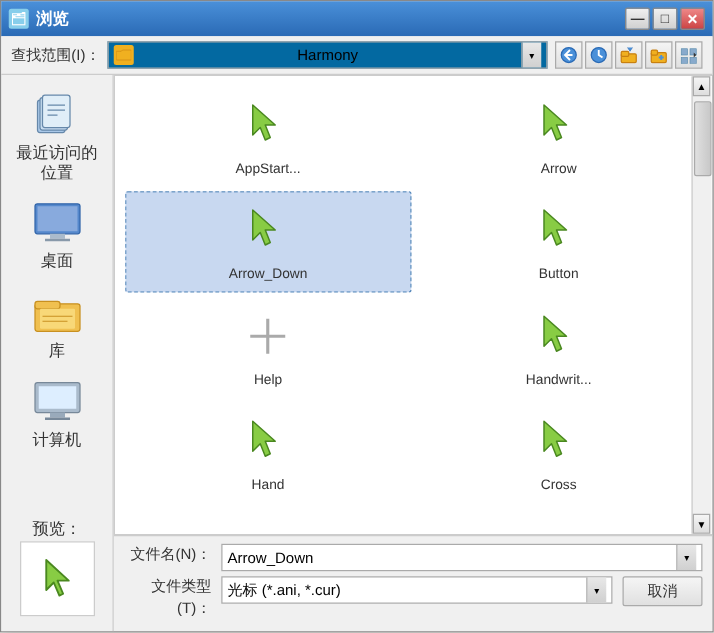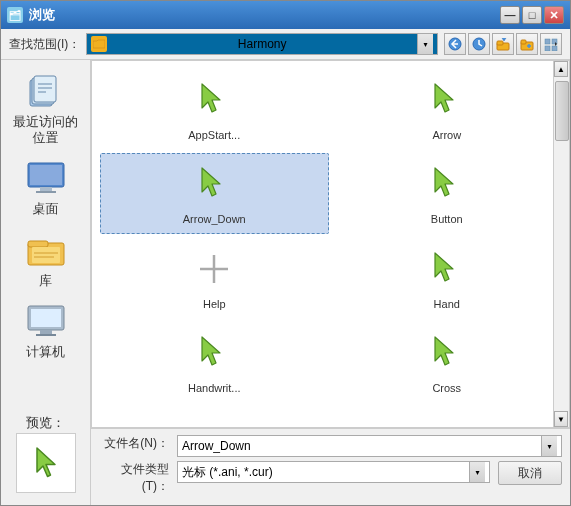--- a/index.html
+++ b/index.html
@@ -463,30 +463,30 @@
             </div>
             <span class="file-label">Help</span>
           </div>
 
           <div class="file-item">
             <div class="file-icon">
               <svg width="40" height="40" viewBox="0 0 40 40">
                 <path d="M8,4 L8,28 L14,22 L18,32 L22,30 L18,20 L26,20 Z" fill="#88cc44" stroke="#4a8820" stroke-width="1.2" stroke-linejoin="round"></path>
               </svg>
             </div>
+            <span class="file-label">Handwrit...</span>
+          </div>
+
+          <div class="file-item">
+            <div class="file-icon">
+              <svg width="40" height="40" viewBox="0 0 40 40">
+                <path d="M8,4 L8,28 L14,22 L18,32 L22,30 L18,20 L26,20 Z" fill="#88cc44" stroke="#4a8820" stroke-width="1.2" stroke-linejoin="round"></path>
+              </svg>
+            </div>
             <span class="file-label">Hand</span>
-          </div>
-
-          <div class="file-item">
-            <div class="file-icon">
-              <svg width="40" height="40" viewBox="0 0 40 40">
-                <path d="M8,4 L8,28 L14,22 L18,32 L22,30 L18,20 L26,20 Z" fill="#88cc44" stroke="#4a8820" stroke-width="1.2" stroke-linejoin="round"></path>
-              </svg>
-            </div>
-            <span class="file-label">Handwrit...</span>
           </div>
 
           <div class="file-item">
             <div class="file-icon">
               <svg width="40" height="40" viewBox="0 0 40 40">
                 <path d="M8,4 L8,28 L14,22 L18,32 L22,30 L18,20 L26,20 Z" fill="#88cc44" stroke="#4a8820" stroke-width="1.2" stroke-linejoin="round"></path>
               </svg>
             </div>
             <span class="file-label">Cross</span>
           </div>

